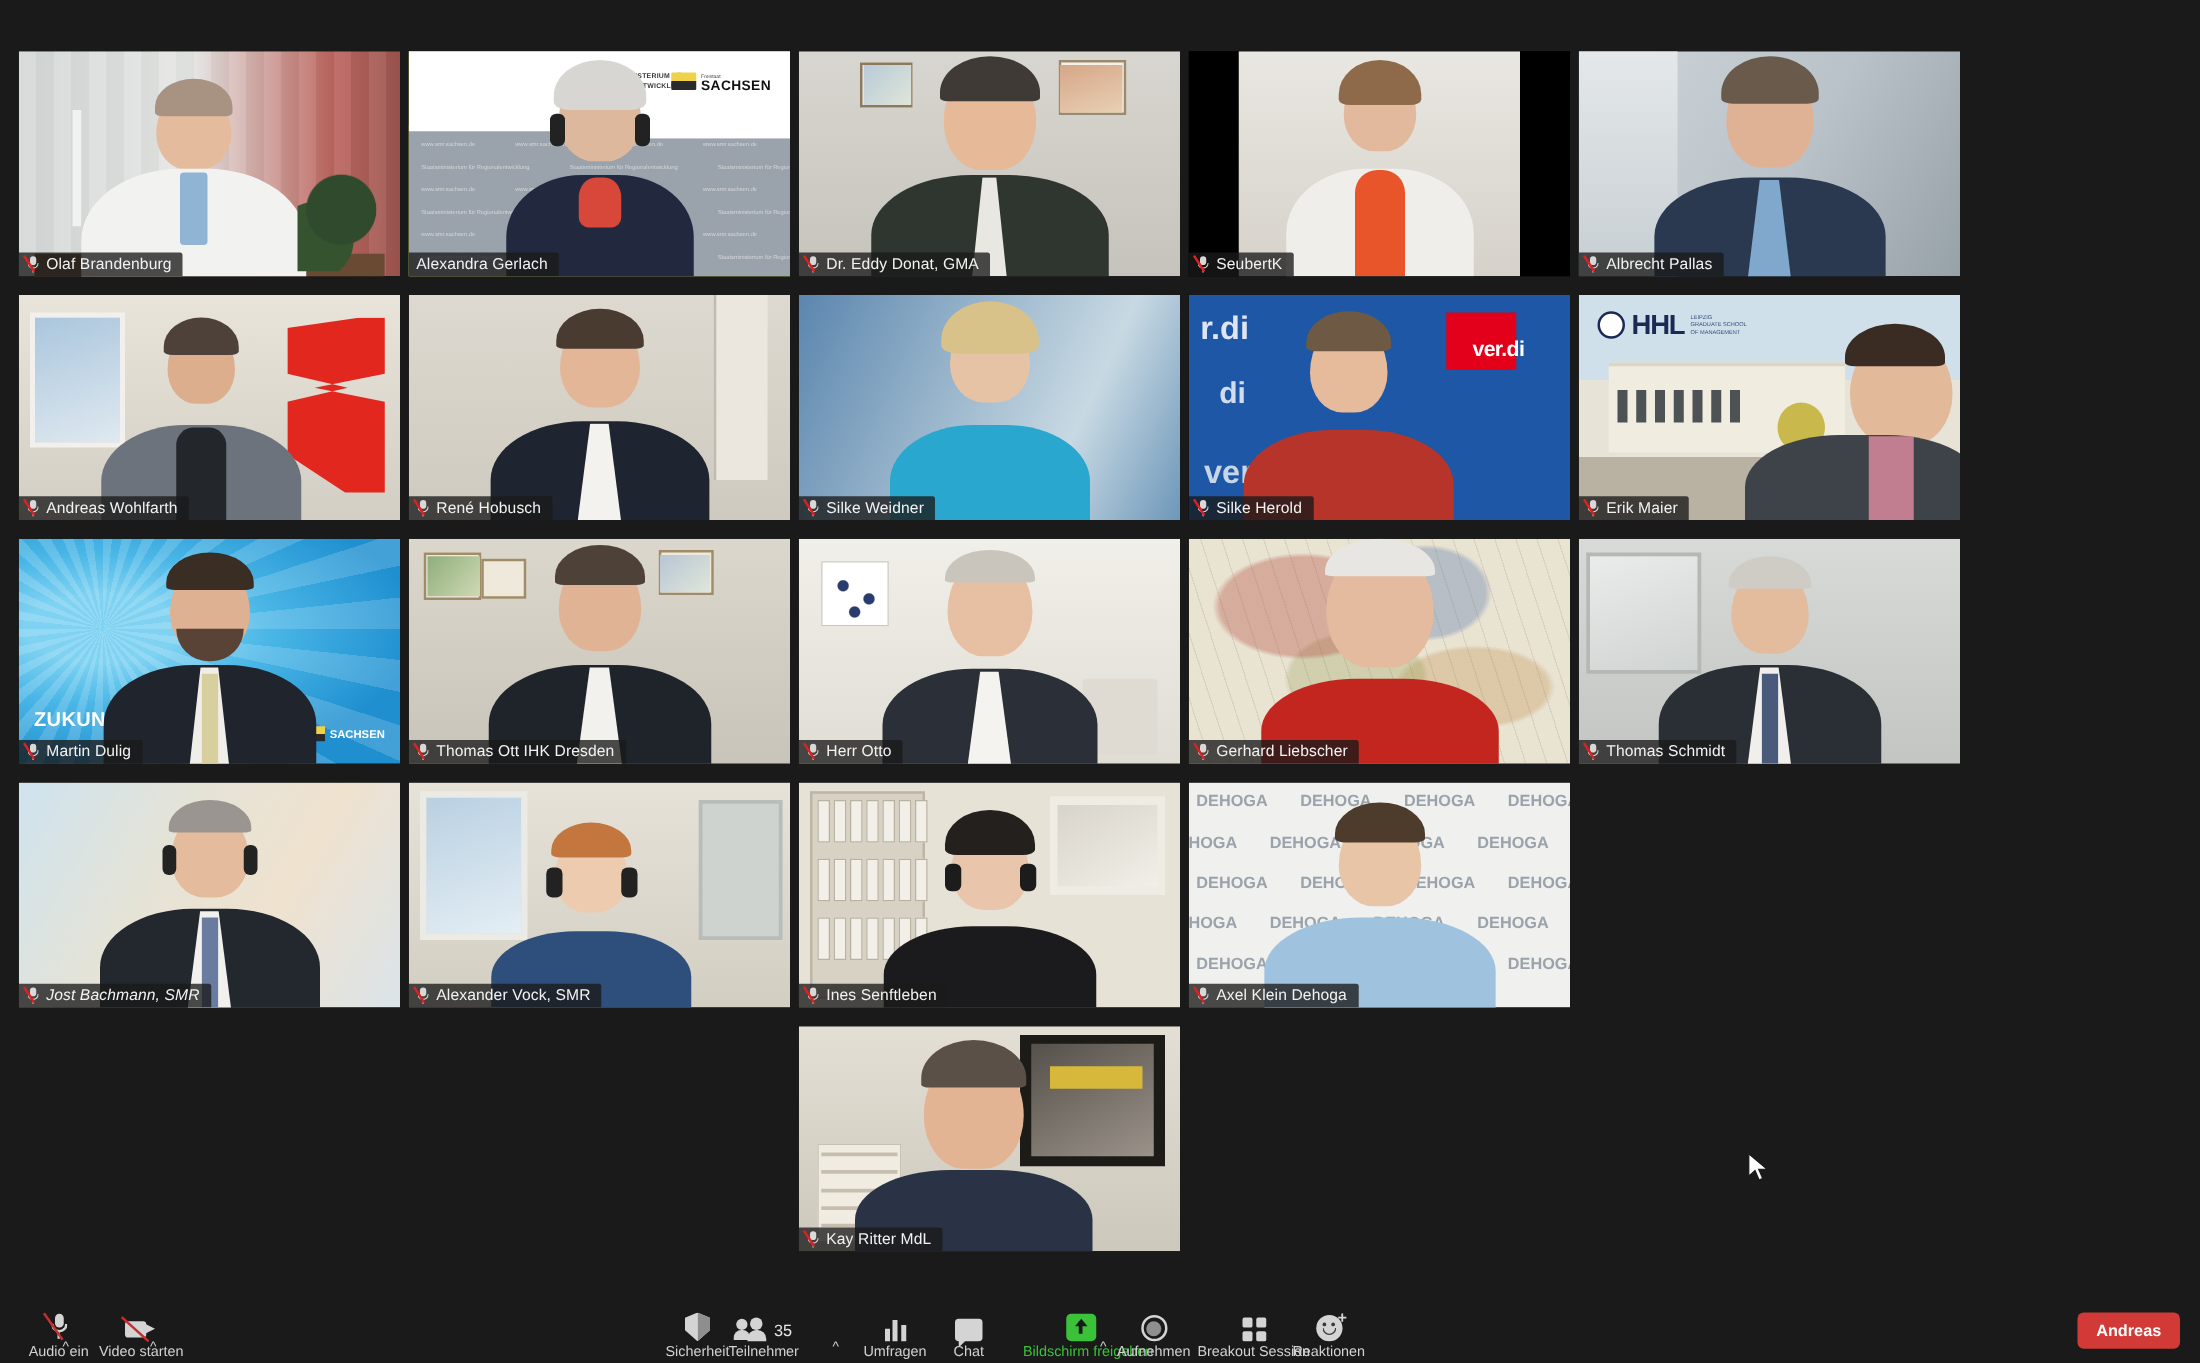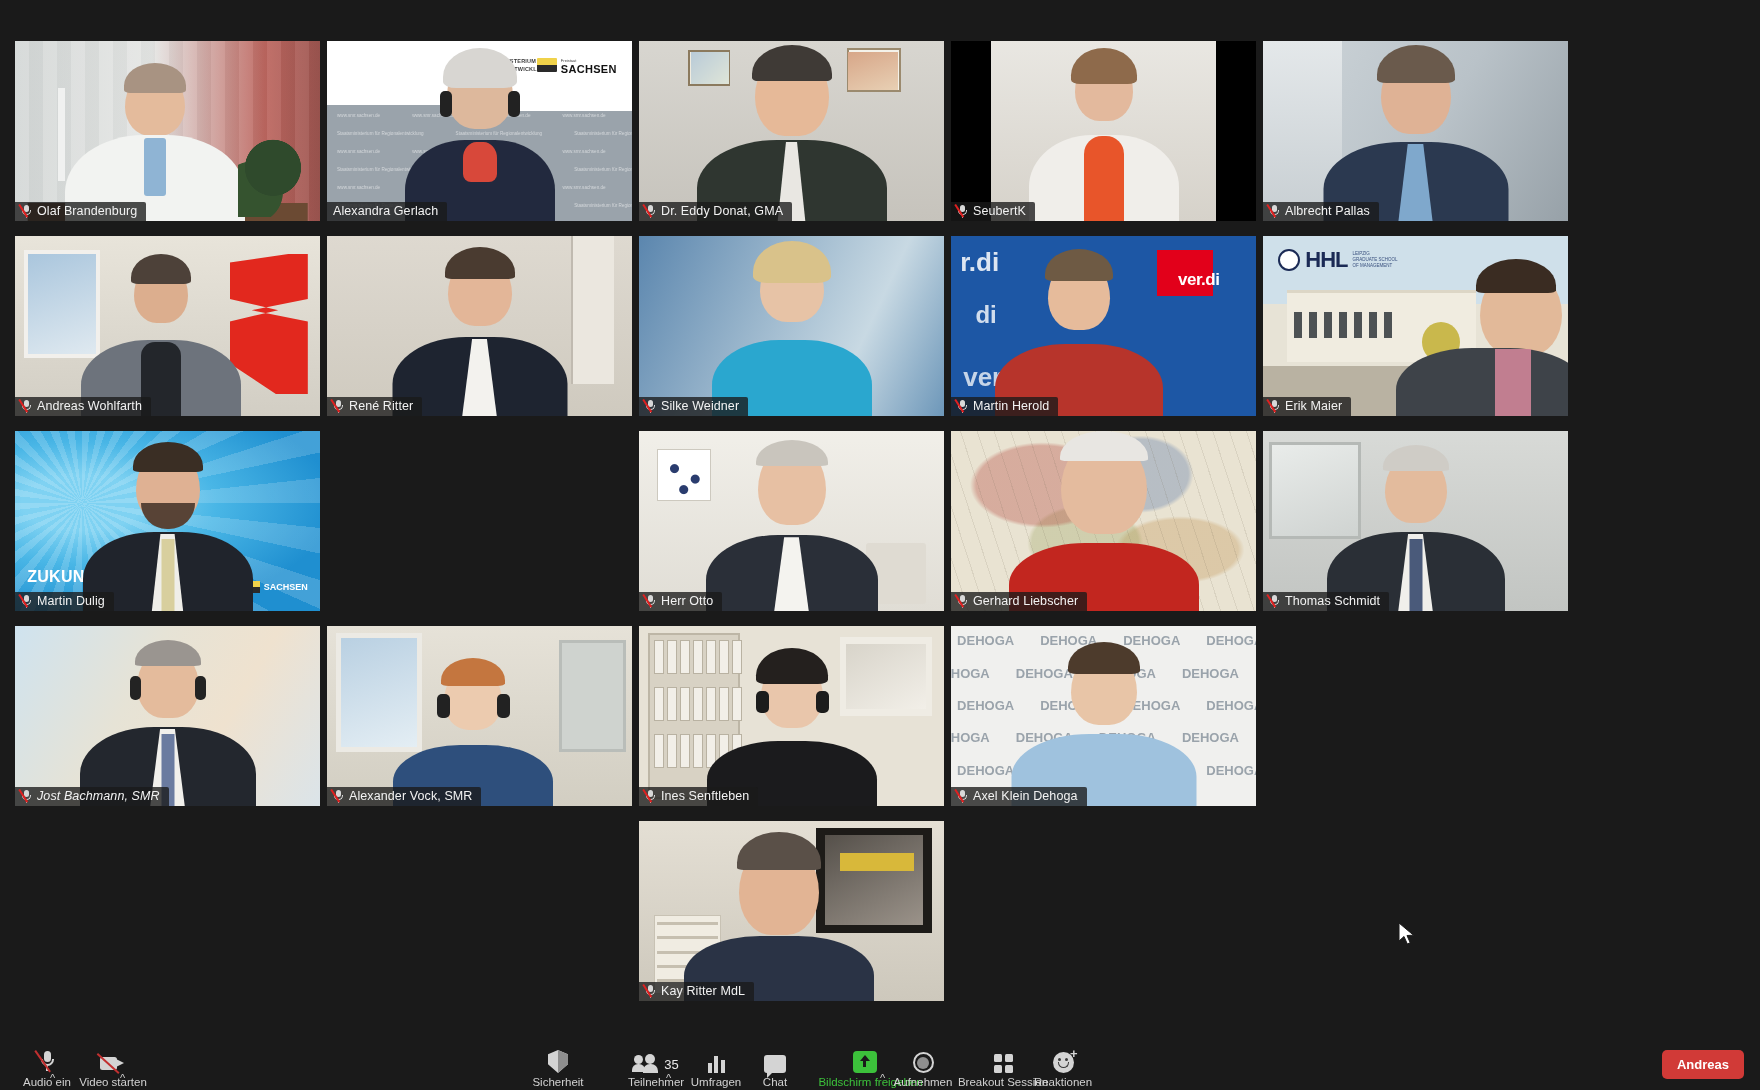--- a/index.html
+++ b/index.html
@@ -312,21 +312,21 @@
    <div style="position:absolute;left:50%;top:56%;transform:translateX(-50%);width:175px;height:45%;border-radius:42% 42% 0 0/58% 58% 0 0;background:#1e2430"></div>
    <div style="position:absolute;left:50%;top:57%;transform:translateX(-50%);width:46px;height:44%;background:#f3f2ee;clip-path:polygon(34% 0,66% 0,88% 100%,12% 100%)"></div>
         </div>
         <div class="plate">
           <div class="mic">
             <div class="body"></div>
             <div class="arc"></div>
             <div class="stem"></div>
             <div class="slash"></div>
           </div>
-          <span class="nm">René Ritter</span>
+          <span class="nm">René Hobusch</span>
         </div>
       </div>
       <div class="tile" style="left:639px; top:236px; width:305px; height:180px;">
         <div class="vid">
           <div class="g" style="background:linear-gradient(115deg,#5b86ae,#9ab6cc 40%,#c8d9e3 70%,#6d97b9)"></div>
    <div style="position:absolute;left:50%;top:9%;transform:translateX(-50%);width:64px;height:70px;border-radius:48% 48% 42% 42%/56% 56% 44% 44%;background:#e7c3a6"></div>
    <div style="position:absolute;left:50%;top:3%;transform:translateX(-50%);width:78px;height:42px;border-radius:50% 50% 18% 18%/74% 74% 16% 16%;background:#d9c28a"></div>
    <div style="position:absolute;left:50%;top:58%;transform:translateX(-50%);width:160px;height:43%;border-radius:42% 42% 0 0/58% 58% 0 0;background:#2aa7cf"></div>
         </div>
         <div class="plate">
@@ -352,21 +352,21 @@
    <div style="position:absolute;left:42%;top:7%;transform:translateX(-50%);width:68px;height:32px;border-radius:50% 50% 12% 12%/78% 78% 10% 10%;background:#6e5a44"></div>
    <div style="position:absolute;left:42%;top:60%;transform:translateX(-50%);width:168px;height:42%;border-radius:42% 42% 0 0/58% 58% 0 0;background:#b7342b"></div>
         </div>
         <div class="plate">
           <div class="mic">
             <div class="body"></div>
             <div class="arc"></div>
             <div class="stem"></div>
             <div class="slash"></div>
           </div>
-          <span class="nm">Martin Herold</span>
+          <span class="nm">Silke Herold</span>
         </div>
       </div>
       <div class="tile" style="left:1263px; top:236px; width:305px; height:180px;">
         <div class="vid">
           <div class="g" style="background:linear-gradient(180deg,#cfe0ea 0 38%,#e7e3d6 38% 72%,#b9b2a2 72% 100%)"></div>
    <div style="position:absolute;left:8%;top:30%;width:62%;height:40%;background:#f0ece0;border-top:3px solid #dcd6c6"></div>
    <div style="position:absolute;left:10%;top:42%;display:flex;gap:7px">
             <i style="display:block;width:8px;height:26px;background:#4d5254"></i>
             <i style="display:block;width:8px;height:26px;background:#4d5254"></i>
             <i style="display:block;width:8px;height:26px;background:#4d5254"></i>
@@ -415,20 +415,43 @@
         <div class="plate">
           <div class="mic">
             <div class="body"></div>
             <div class="arc"></div>
             <div class="stem"></div>
             <div class="slash"></div>
           </div>
           <span class="nm">Martin Dulig</span>
         </div>
       </div>
+      <div class="tile" style="left:327px; top:431px; width:305px; height:180px;">
+        <div class="vid">
+          <div class="g" style="background:linear-gradient(180deg,#dcd7cd,#c9c4b9)"></div>
+   <div style="position:absolute;left:4%;top:6%;width:46px;height:38px;background:#efe9dc;border:2px solid #a08c68"></div>
+   <div style="position:absolute;left:5%;top:8%;width:42px;height:32px;background:linear-gradient(130deg,#8fae7c,#cfd9b4)"></div>
+   <div style="position:absolute;left:19%;top:9%;width:36px;height:32px;background:#efe9dc;border:2px solid #a08c68"></div>
+   <div style="position:absolute;right:20%;top:5%;width:44px;height:36px;background:#efe9dc;border:2px solid #a08c68"></div>
+   <div style="position:absolute;right:21%;top:7%;width:40px;height:30px;background:linear-gradient(140deg,#b7c6d4,#e1e6da)"></div>
+   <div style="position:absolute;left:50%;top:8%;transform:translateX(-50%);width:66px;height:76px;border-radius:48% 48% 42% 42%/56% 56% 44% 44%;background:#e0b395"></div>
+   <div style="position:absolute;left:50%;top:3%;transform:translateX(-50%);width:72px;height:32px;border-radius:50% 50% 10% 10%/78% 78% 8% 8%;background:#4e4238"></div>
+   <div style="position:absolute;left:50%;top:56%;transform:translateX(-50%);width:178px;height:45%;border-radius:42% 42% 0 0/58% 58% 0 0;background:#1f232a"></div>
+   <div style="position:absolute;left:50%;top:57%;transform:translateX(-50%);width:48px;height:44%;background:#f2f1ed;clip-path:polygon(34% 0,66% 0,88% 100%,12% 100%)"></div>
+        </div>
+        <div class="plate">
+          <div class="mic">
+            <div class="body"></div>
+            <div class="arc"></div>
+            <div class="stem"></div>
+            <div class="slash"></div>
+          </div>
+          <span class="nm">Thomas Ott IHK Dresden</span>
+        </div>
+      </div>
       <div class="tile" style="left:639px; top:431px; width:305px; height:180px;">
         <div class="vid">
           <div class="g" style="background:linear-gradient(180deg,#f1efe9,#e0ddd5)"></div>
    <div style="position:absolute;left:6%;top:10%;width:54px;height:52px;background:#fff;border:1px solid #cdc9bf"></div>
    <div style="position:absolute;left:8%;top:14%;width:46px;height:42px;background:
       radial-gradient(circle at 25% 30%,#2a3c6e 0 4px,transparent 5px),
       radial-gradient(circle at 70% 55%,#2a3c6e 0 4px,transparent 5px),
       radial-gradient(circle at 45% 80%,#2a3c6e 0 4px,transparent 5px)"></div>
    <div style="position:absolute;right:6%;top:62%;width:60px;height:34%;background:#dfdbd2;border-radius:3px"></div>
    <div style="position:absolute;left:50%;top:8%;transform:translateX(-50%);width:68px;height:80px;border-radius:48% 48% 42% 42%/56% 56% 44% 44%;background:#e7c0a3"></div>
@@ -682,21 +705,21 @@
     </div>
     <div class="caret" style="left:120px;">^</div>
 
     <div class="tb-item" style="left:515px;">
       <div class="tb-ico">
           <div class="ico-shield"></div>
         </div>
       <div class="tb-lbl">Sicherheit</div>
     </div>
 
-    <div class="tb-item" style="left:613px;">
+    <div class="tb-item" style="left:568px;">
       <div class="tb-ico">
         <div class="ico-people">
             <div class="h1"></div>
             <div class="h2"></div>
             <div class="b1"></div>
             <div class="b2"></div>
           </div>
         <span class="pcount">35</span>
       </div>
       <div class="tb-lbl">Teilnehmer</div>

